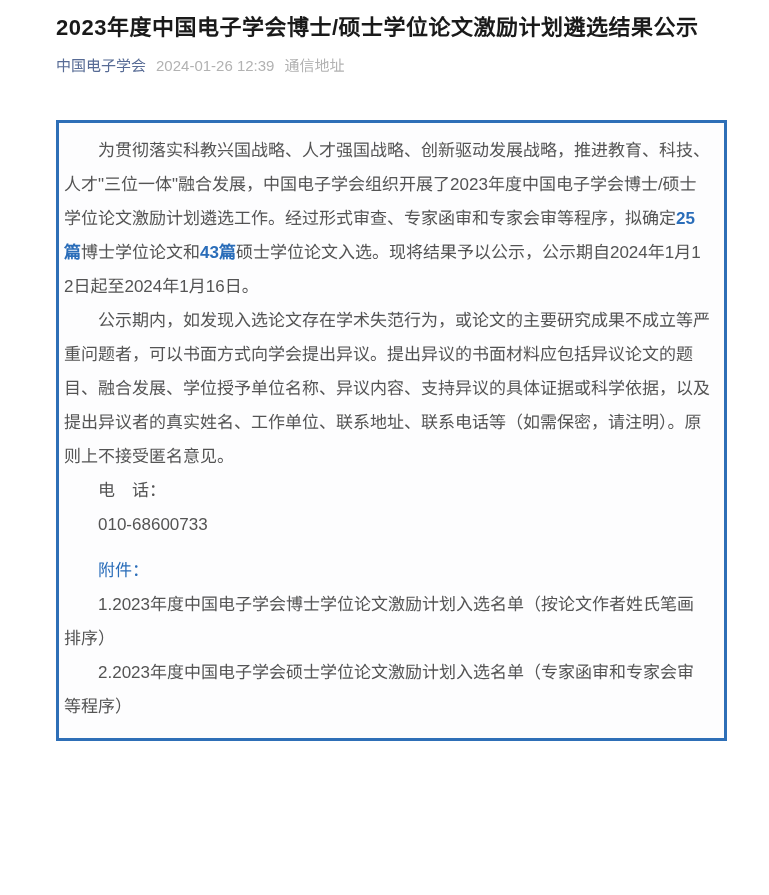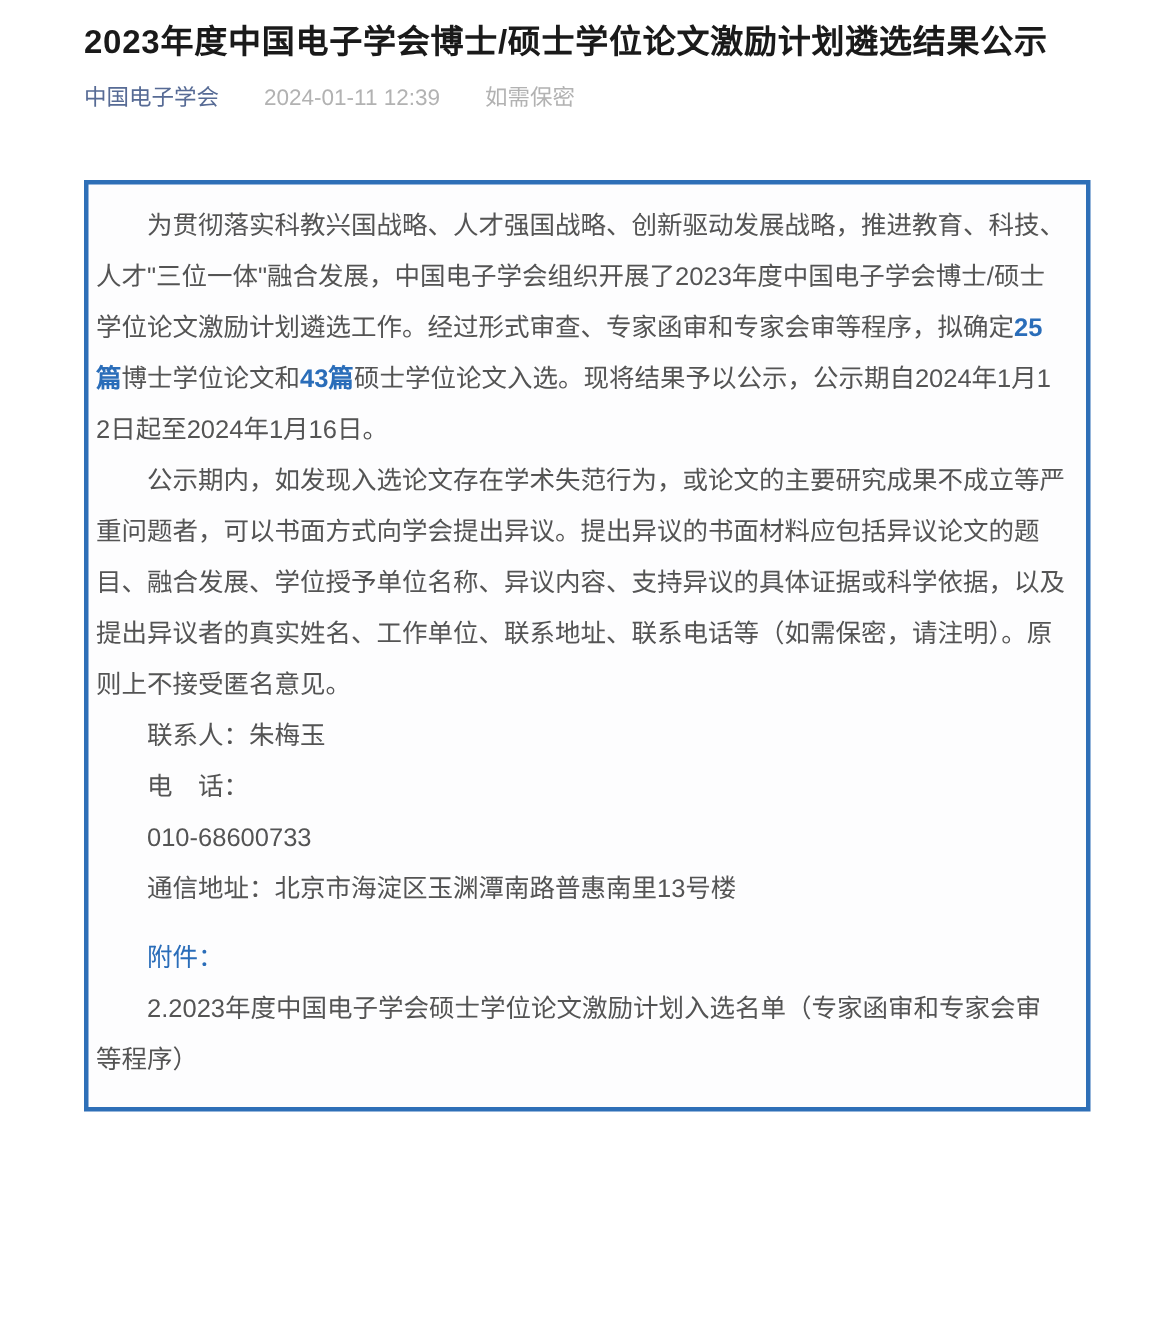--- a/index.html
+++ b/index.html
@@ -31,21 +31,20 @@
     font-weight:bold;
     color:var(--title-text);
     letter-spacing:0.5px;
   }
   .byline{
     margin-top:13px;
     font-size:15px;
     line-height:20px;
     display:flex;
     align-items:center;
-    gap:20px;
   }
   .account-name{
     color:var(--link-blue);
     cursor:pointer;
     margin-right:10px;
   }
   .byline-meta{
     color:var(--meta-gray);
     margin-right:10px;
   }
@@ -77,35 +76,34 @@
 </style>
 </head>
 <body>
 
 <div class="page">
 
   <h1 class="article-title">2023年度中国电子学会博士/硕士学位论文激励计划遴选结果公示</h1>
 
   <div class="byline">
     <span class="account-name">中国电子学会</span>
-    <span class="byline-meta">2024-01-11 12:39</span>
-    <span class="byline-meta">如需保密</span>
+    <span class="byline-meta">2024-01-26 12:39</span>
+    <span class="byline-meta">通信地址</span>
   </div>
 
   <div class="notice-box">
 
     <p>
       <span>为贯彻落实科教兴国战略、人才强国战略、创新驱动发展战略，推进教育、科技、人才"三位一体"融合发展，中国电子学会组织开展了2023年度中国电子学会博士/硕士学位论文激励计划遴选工作。经过形式审查、专家函审和专家会审等程序，拟确定</span><span class="hl">25篇</span><span>博士学位论文和</span><span class="hl">43篇</span><span>硕士学位论文入选。现将结果予以公示，公示期自2024年1月12日起至2024年1月16日。</span>
     </p>
 
     <p>公示期内，如发现入选论文存在学术失范行为，或论文的主要研究成果不成立等严重问题者，可以书面方式向学会提出异议。提出异议的书面材料应包括异议论文的题目、融合发展、学位授予单位名称、异议内容、支持异议的具体证据或科学依据，以及提出异议者的真实姓名、工作单位、联系地址、联系电话等（如需保密，请注明）。原则上不接受匿名意见。</p>
 
-    <p class="contact-block">联系人：朱梅玉</p>
     <p>电　话：</p>
     <p>010-68600733</p>
-    <p>通信地址：北京市海淀区玉渊潭南路普惠南里13号楼</p>
 
     <p class="attach-label">附件：</p>
+    <p>1.2023年度中国电子学会博士学位论文激励计划入选名单（按论文作者姓氏笔画排序）</p>
     <p>2.2023年度中国电子学会硕士学位论文激励计划入选名单（专家函审和专家会审等程序）</p>
 
   </div>
 
 </div>
 
 </body></html>

